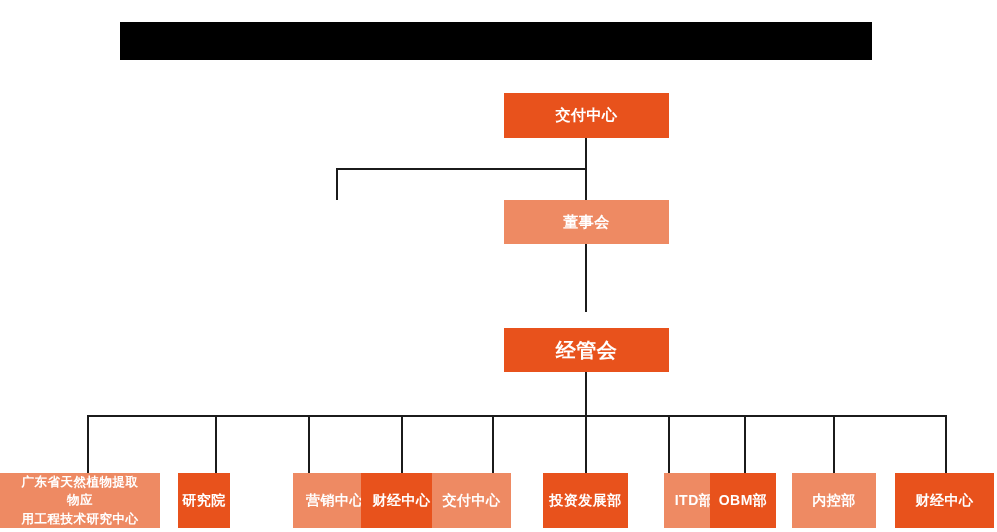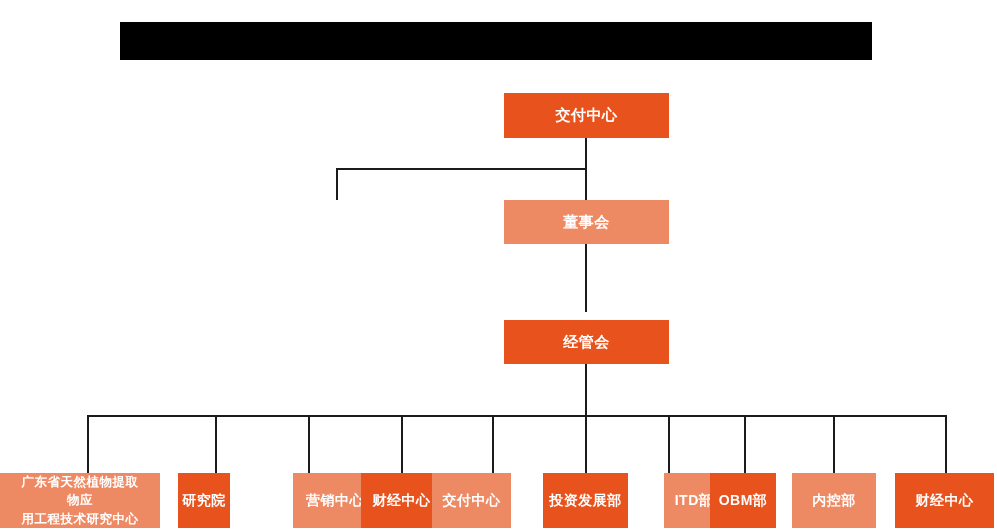--- a/index.html
+++ b/index.html
@@ -35,21 +35,21 @@
     letter-spacing: 0.5px;
     font-weight: 600;
     z-index: 5;
   }
   .node.primary   { background: #E8521C; }
   .node.secondary { background: #EE8A63; }
 
   .n-top   { left:504px; top:93px;  width:165px; height:45px; font-size:15px; }
   .n-sup   { left:255px; top:200px; width:164px; height:44px; font-size:15px; }
   .n-board { left:504px; top:200px; width:165px; height:44px; font-size:15px; }
-  .n-mgmt  { left:504px; top:320px; width:165px; height:44px; font-size:15px; }
+  .n-mgmt  { left:504px; top:328px; width:165px; height:44px; font-size:20px; }
 
   .leaf { top:473px; height:55px; font-size:14px; }
   .leaf.multi { font-size:12.5px; line-height:1.45; padding:0 18px; }
 
   .l0 { left:0px;   width:160px; }
   .l1 { left:178px; width:52px;  }
   .l2 { left:267px; width:84px;margin-left:26px;  }
   .l3 { left:361px; width:81px;  }
   .l4 { left:432px; width:79px;  }
   .l5 { left:543px; width:85px;  }

